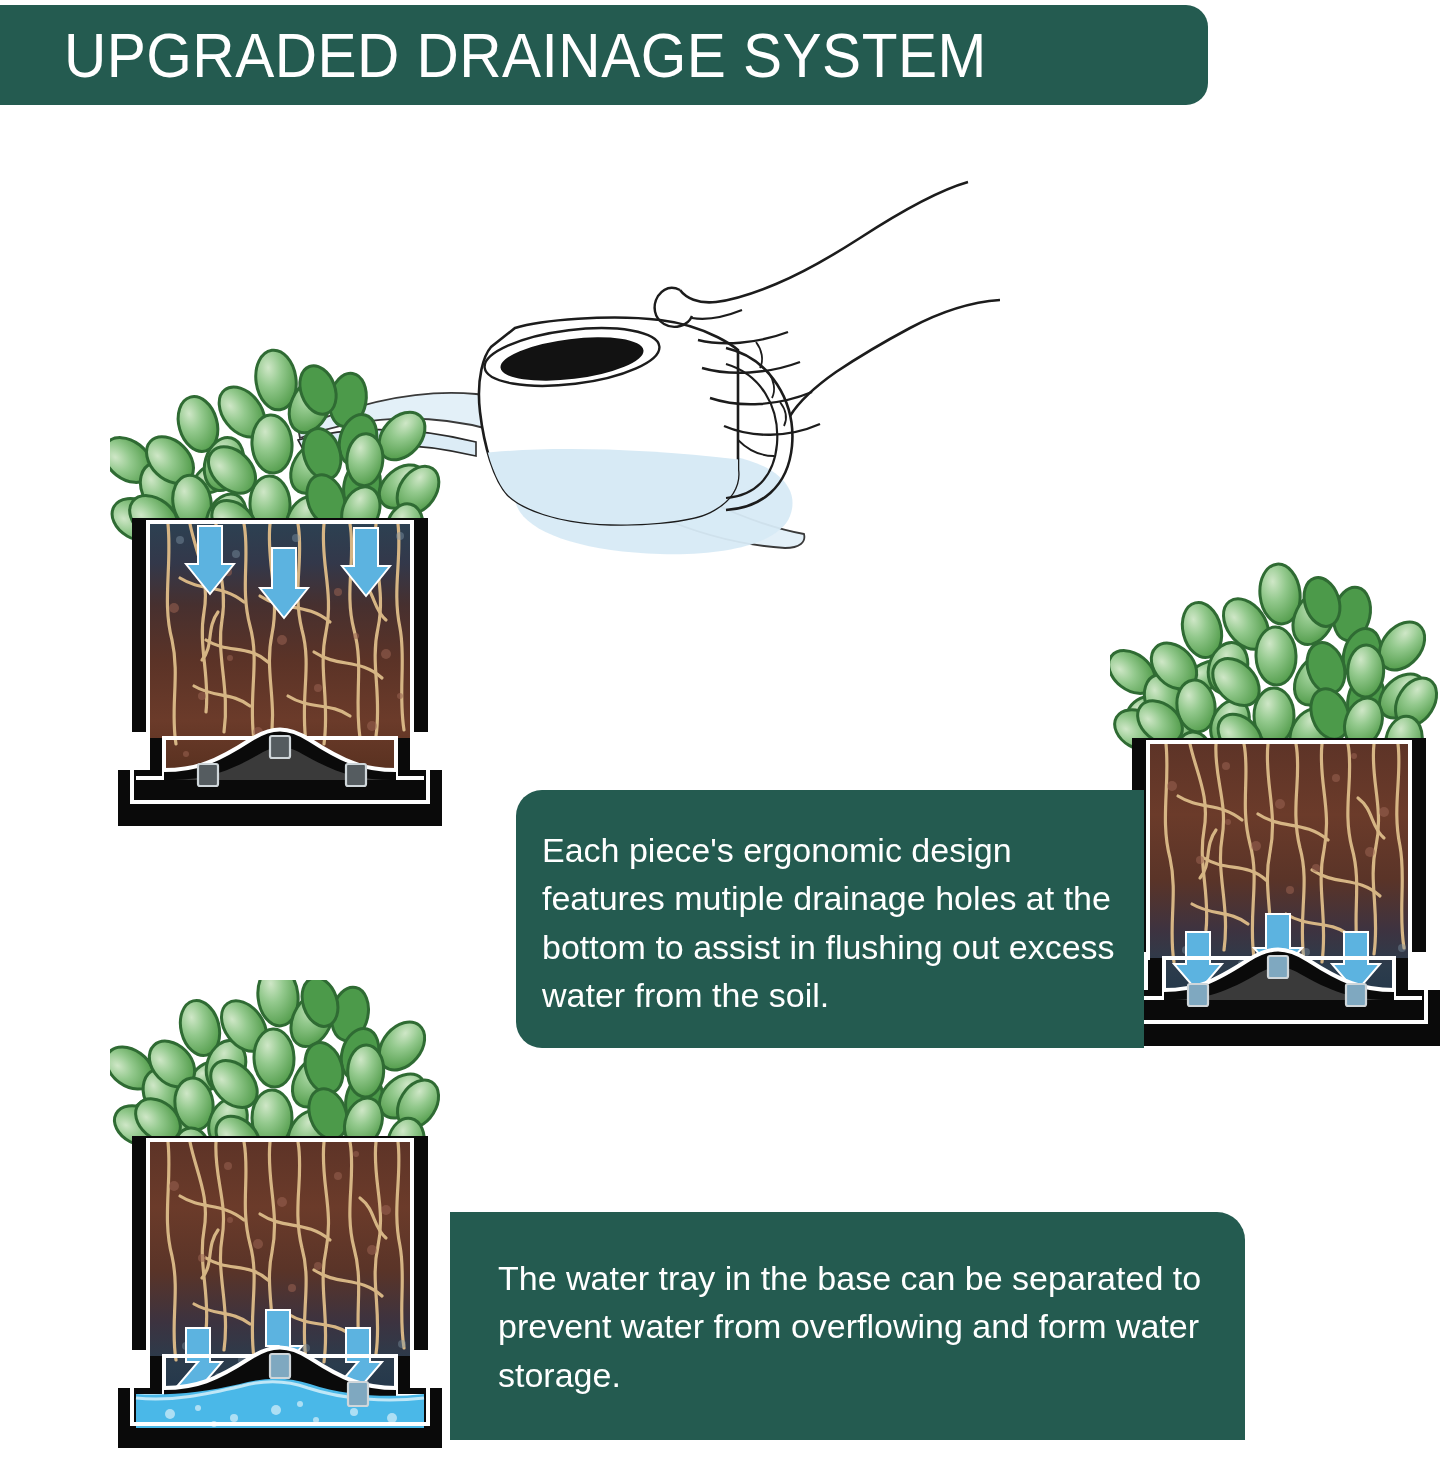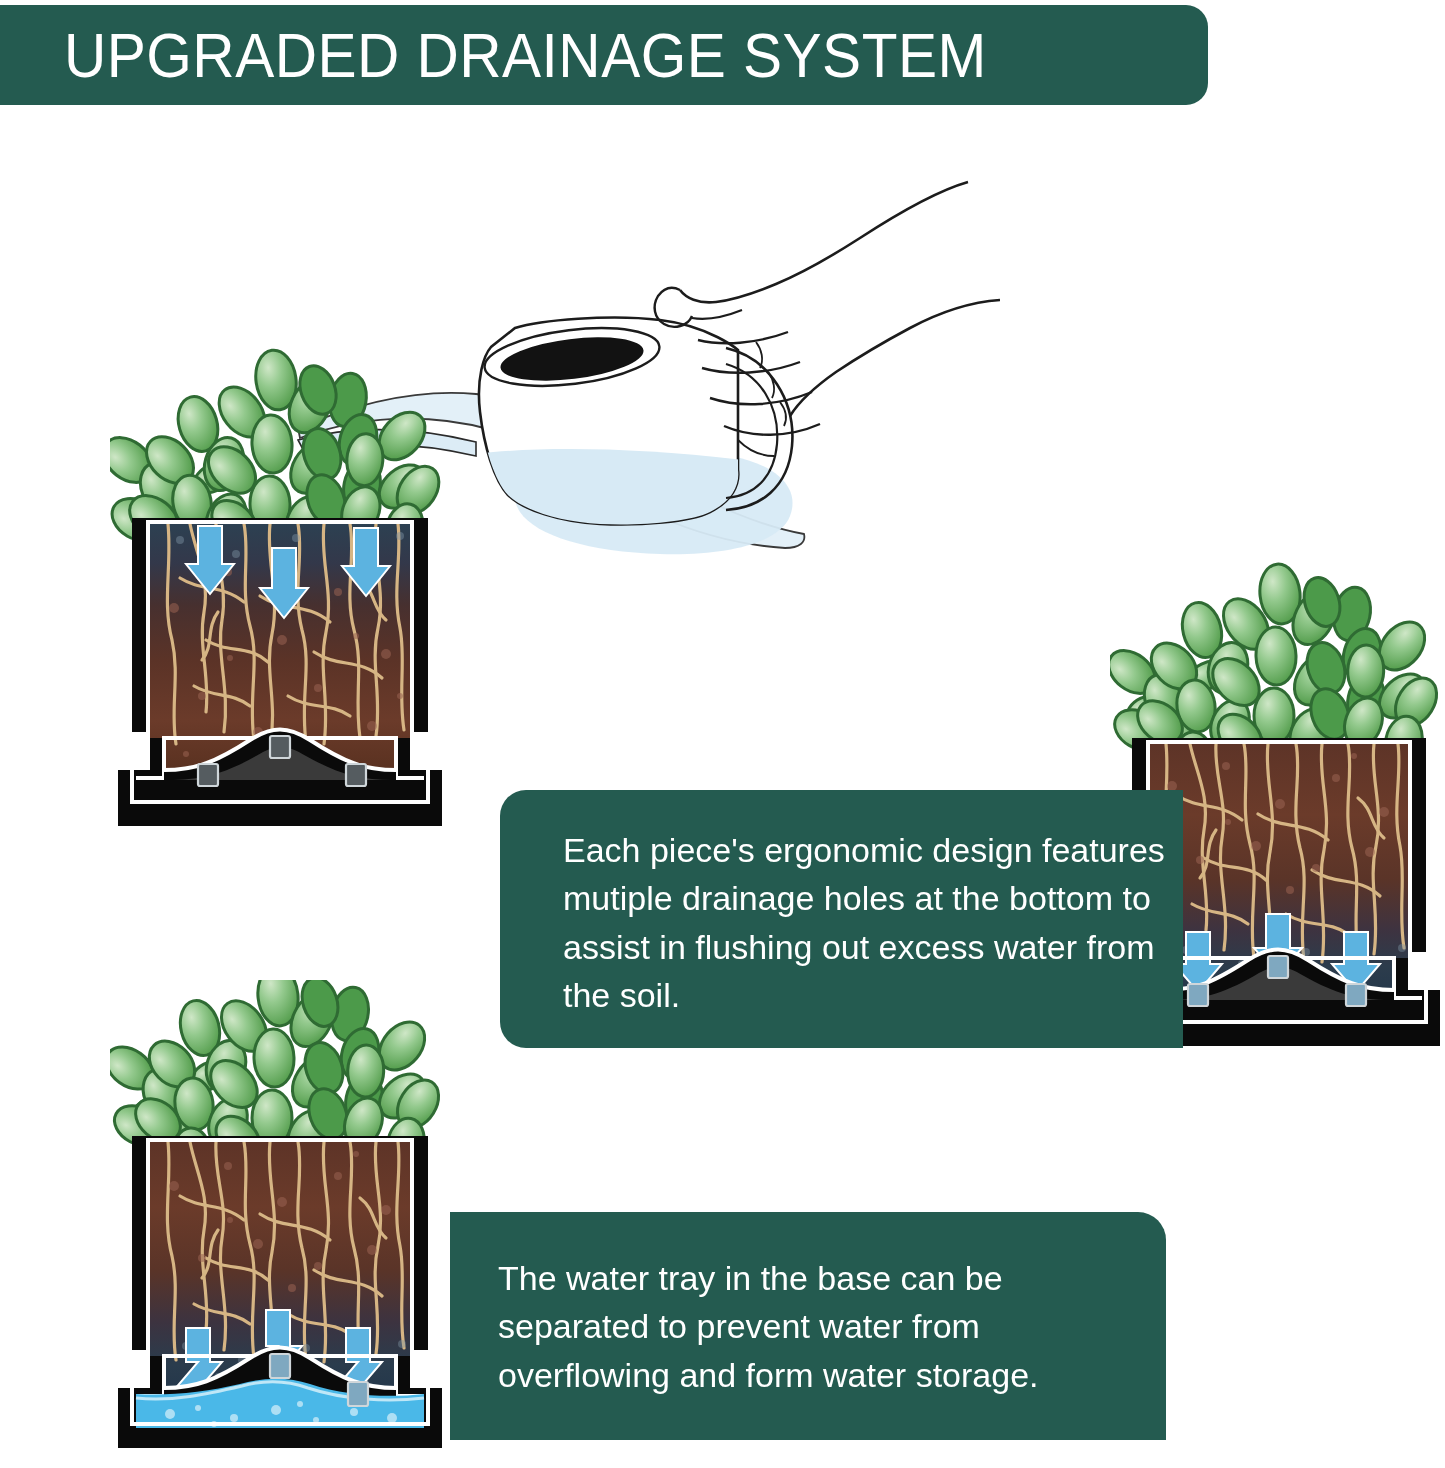--- a/index.html
+++ b/index.html
@@ -50,31 +50,31 @@
   }
   .callout p {
     margin: 0;
     color: #ffffff;
     font-size: 34px;
     line-height: 1.42;
     font-family: "Liberation Sans", sans-serif;
     font-weight: 400;
   }
   #callout-drainage {
-    left: 500px;
+    left: 516px;
     top: 790px;
-    width: 683px;
+    width: 628px;
     height: 258px;
     border-radius: 26px 0 0 26px;
-    padding: 36px 18px 0 63px;
+    padding: 36px 18px 0 26px;
   }
   #callout-tray {
     left: 450px;
     top: 1212px;
-    width: 716px;
+    width: 795px;
     height: 228px;
     border-radius: 0 28px 0 0;
     padding: 42px 22px 0 48px;
   }
 
   
   .planter {
     position: absolute;
   }
   .planter svg { display: block; }

